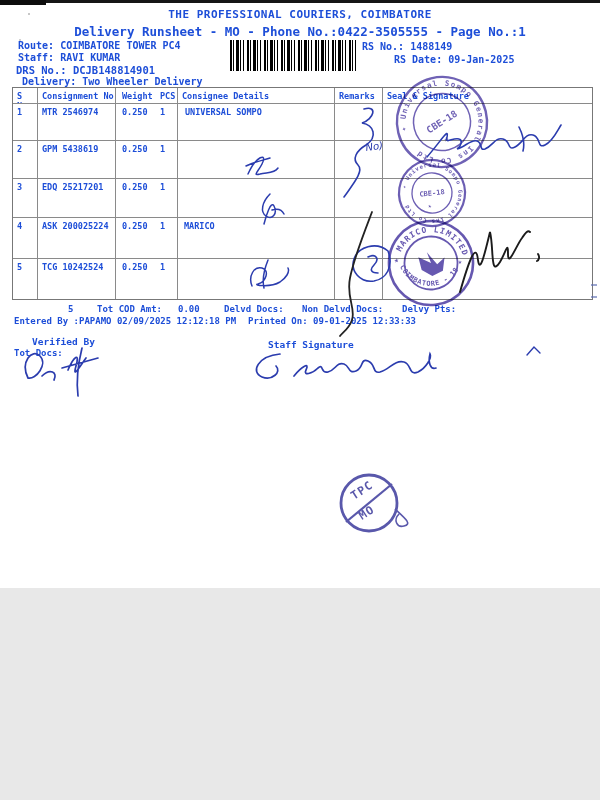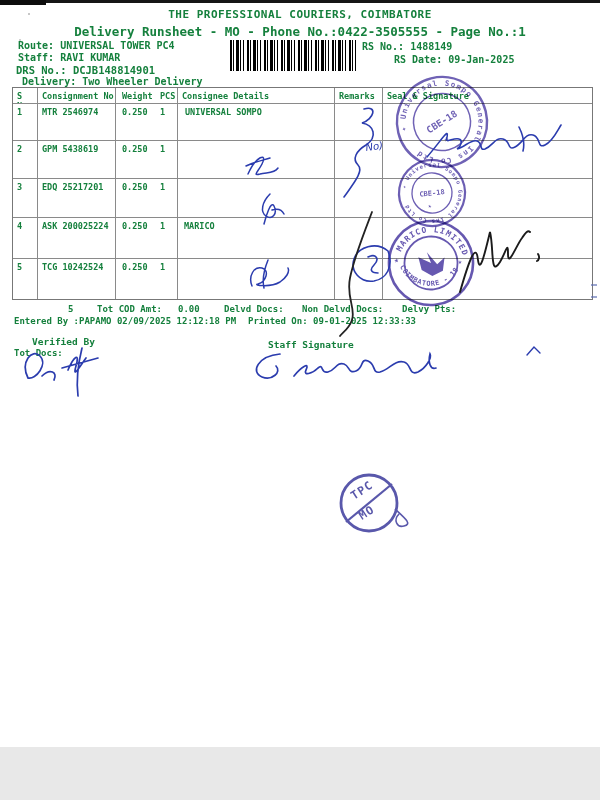--- a/index.html
+++ b/index.html
@@ -1,17 +1,17 @@
 <!DOCTYPE html>
 <html><head>
 <meta charset="utf-8">
 <style>
   html,body{margin:0;padding:0;background:#e8e8e8;}
-  #page{position:relative;width:600px;height:747px;background:#ffffff;overflow:hidden;
-        font-family:"DejaVu Sans Mono","Liberation Mono",monospace;color:#15803d;}
+  #page{position:relative;width:600px;height:588px;background:#ffffff;overflow:hidden;
+        font-family:"DejaVu Sans Mono","Liberation Mono",monospace;color:#1d4ed8;}
   .abs{position:absolute;}
   .b{font-weight:bold;}
   
   #edge-top{left:0;top:0;width:600px;height:3px;background:#161616;}
   #edge-top-left{left:0;top:0;width:46px;height:5px;background:#0d0d0d;}
   .speck{width:2px;height:2px;background:#b5b5b5;border-radius:50%;}
   
   #doc-title{left:0;top:8px;width:600px;text-align:center;font-size:11px;letter-spacing:.5px;}
   #doc-subtitle{left:0;top:24px;width:600px;text-align:center;font-size:12.5px;letter-spacing:0;}
   .hline{font-size:10px;}
@@ -51,21 +51,21 @@
 
 <div id="page">
 
   <div class="abs" id="edge-top"></div>
   <div class="abs" id="edge-top-left"></div>
   <div class="abs speck" style="left:28px;top:13px;box-shadow:-9px 26px 0 #c2c2c2, -6px 41px 0 #cecece;"></div>
 
   <div class="abs b" id="doc-title">THE PROFESSIONAL COURIERS, COIMBATORE</div>
   <div class="abs b" id="doc-subtitle">Delivery Runsheet - MO - Phone No.:0422-3505555 - Page No.:1</div>
 
-  <div class="abs b hline" id="route-line"><span>Route:</span> <span>UNIVERSAL TOWER PC4</span></div>
+  <div class="abs b hline" id="route-line"><span>Route:</span> <span>COIMBATORE TOWER PC4</span></div>
   <div class="abs b hline" id="staff-line"><span>Staff:</span> <span>RAVI  KUMAR</span></div>
   <div class="abs b" id="drs-line"><span>DRS No.:</span> <span>DCJB148814901</span></div>
   <div class="abs b hline" id="vehicle-line"><span>Delivery:</span> <span>Two Wheeler Delivery</span></div>
 
   <div class="abs" id="barcode"></div>
 
   <div class="abs b hline" id="rs-no-line"><span>RS No.:</span> <span>1488149</span></div>
   <div class="abs b hline" id="rs-date-line"><span>RS Date:</span> <span>09-Jan-2025</span></div>
 
   <div class="abs" id="runsheet-table">

